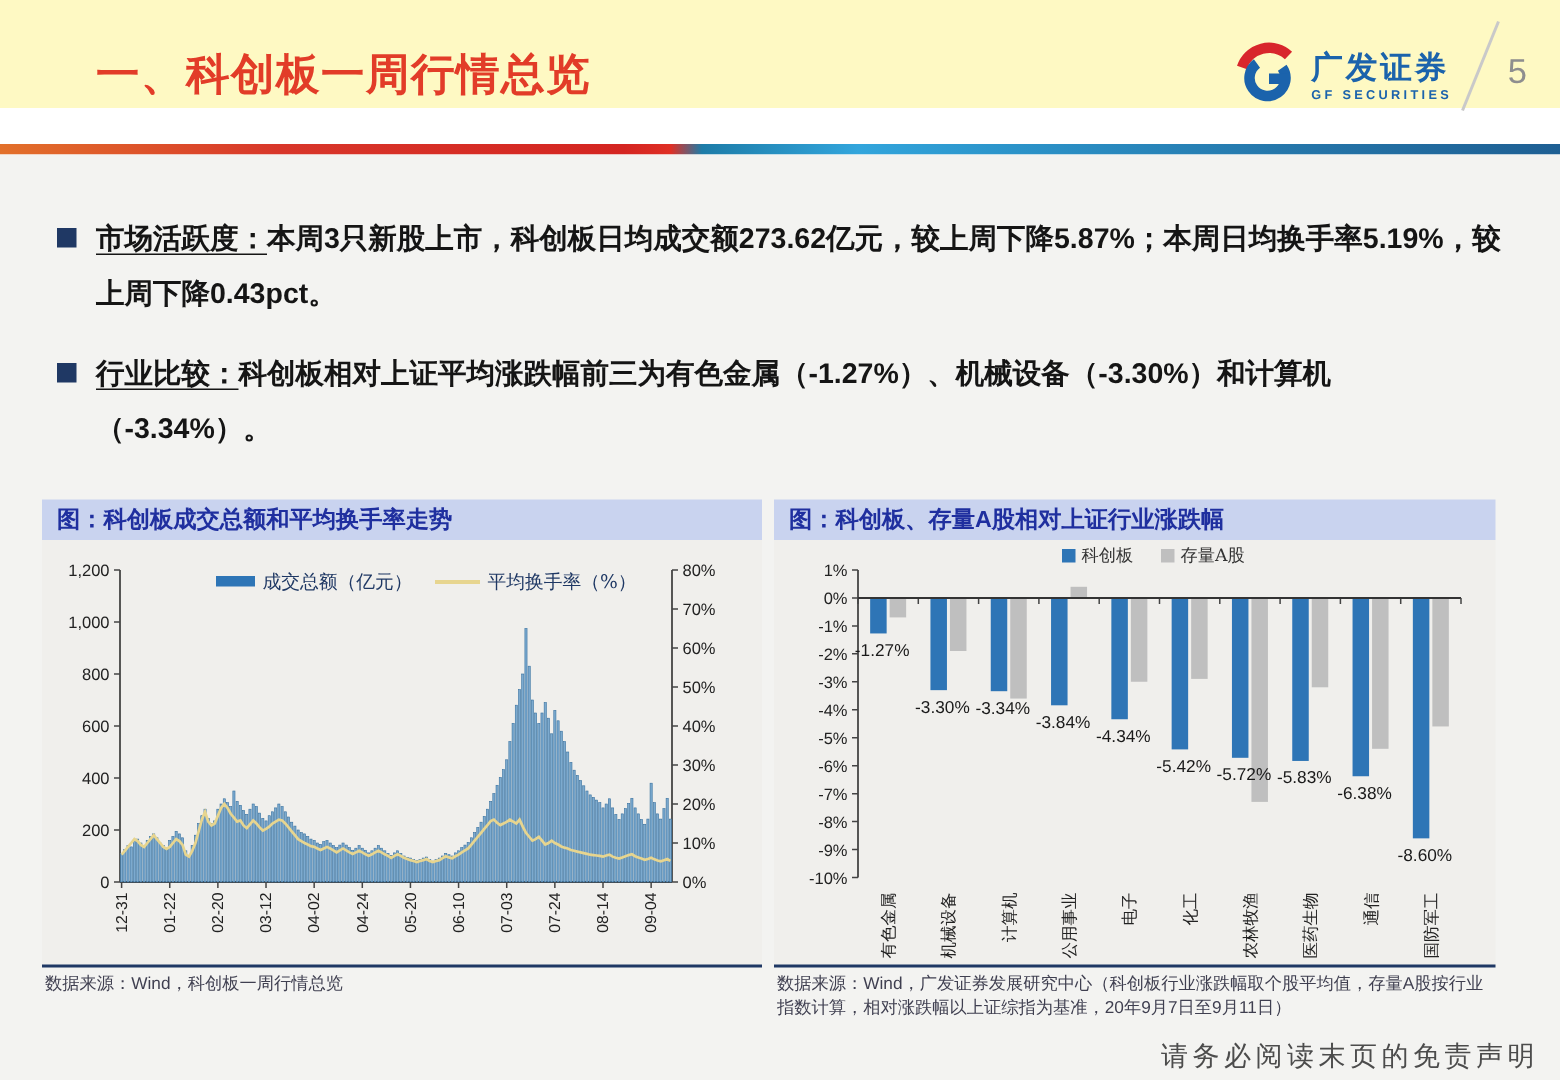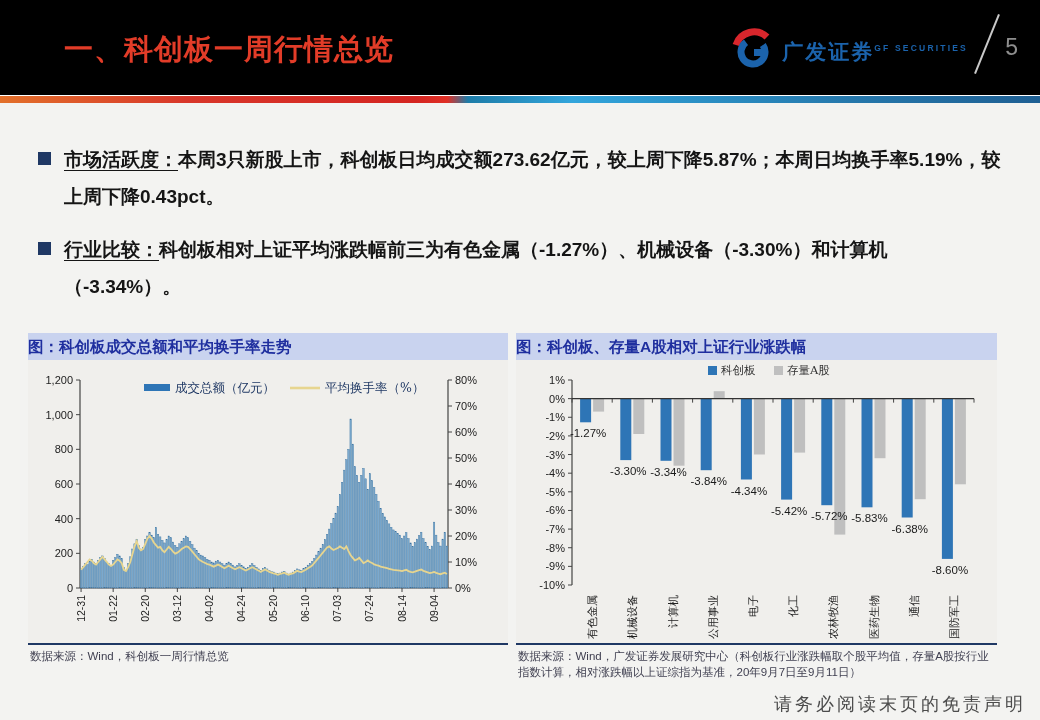--- a/index.html
+++ b/index.html
@@ -1,44 +1,44 @@
 <!DOCTYPE html>
 <html><head>
 <meta charset="utf-8">
 <style>
   html,body{margin:0;padding:0;}
   .slide{position:relative;width:1040px;height:720px;background:#ffffff;overflow:hidden;
          font-family:"Liberation Sans",sans-serif;}
   
-  .header{position:absolute;left:0;top:0;width:1040px;height:95px;background:#000000;}
+  .header{position:absolute;left:0;top:0;width:1040px;height:72px;background:#fef9c3;}
   .page-title{position:absolute;left:64px;top:30px;font-size:29px;font-weight:800;
               color:#e23c28;letter-spacing:1px;}
   .logo-wrap{position:absolute;right:72px;top:28px;display:flex;align-items:center;gap:8px;}
-  .logo-texts{display:flex;flex-direction:row;line-height:1;}
+  .logo-texts{display:flex;flex-direction:column;line-height:1;}
   .logo-cn{font-size:21px;font-weight:800;color:#1b63ac;letter-spacing:2px;}
   .logo-en{font-size:8.5px;font-weight:700;color:#1b63ac;letter-spacing:2.2px;margin-top:3px;text-align:right;}
   .slash{position:absolute;right:52px;top:12px;width:2px;height:64px;background:#c9c9c9;
          transform:rotate(22deg);}
   .page-num{position:absolute;right:22px;top:34px;font-size:23px;color:#8e8e8e;}
   .divider{position:absolute;left:0;top:96px;width:1040px;height:7px;
     background:linear-gradient(90deg,#e2702a 0%,#d8362a 18%,#d42521 40%,#df2f25 43%,
       #1d7ca8 45%,#32a5dc 55%,#2b93c9 65%,#2577ab 82%,#1e5f93 100%);}
   
   .content{position:absolute;left:0;top:103px;width:1040px;height:617px;background:#f3f3f1;}
   .bullets{position:absolute;left:38px;top:38px;width:965px;}
   .bullet{display:flex;margin-bottom:16px;}
   .sq{flex:0 0 13px;width:13px;height:13px;background:#1f3864;margin:11px 13px 0 0;}
   .btext{font-size:19px;line-height:1.95;color:#151515;font-weight:600;margin:0;}
   .blabel{font-weight:700;text-decoration:underline;text-underline-offset:4px;}
   
   .panel{position:absolute;top:230px;background:#f3f3f1;}
   .panel.left{left:28px;width:480px;}
   .panel.right{left:516px;width:481px;}
   .panel-title{height:27px;line-height:27px;background:#c9d3ef;color:#1f2f9f;
-               font-size:15.5px;font-weight:700;}
+               font-size:15.5px;font-weight:700;padding-left:10px;}
   .panel-body{background:#f0efec;}
   .panel-body svg{display:block;}
   .source{border-top:2px solid #1f3864;padding:4px 6px 2px 2px;font-size:11.5px;
           color:#3f3f50;line-height:1.35;}
   
   .footer{position:absolute;right:14px;bottom:4px;font-size:18px;color:#4c4c4c;
           letter-spacing:3px;font-family:"DejaVu Serif",serif;}
 </style>
 </head>
 <body>

